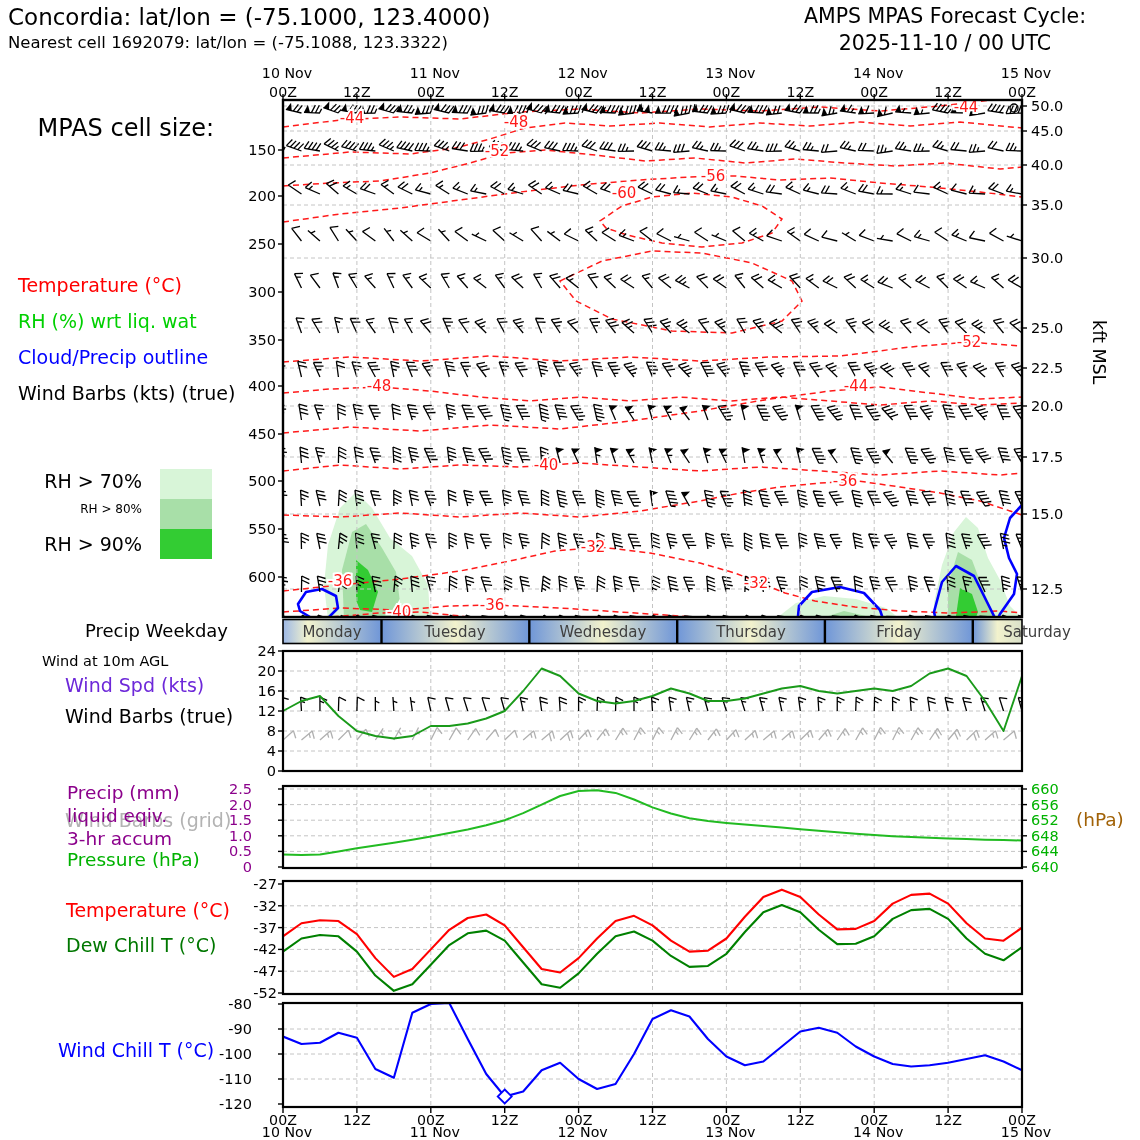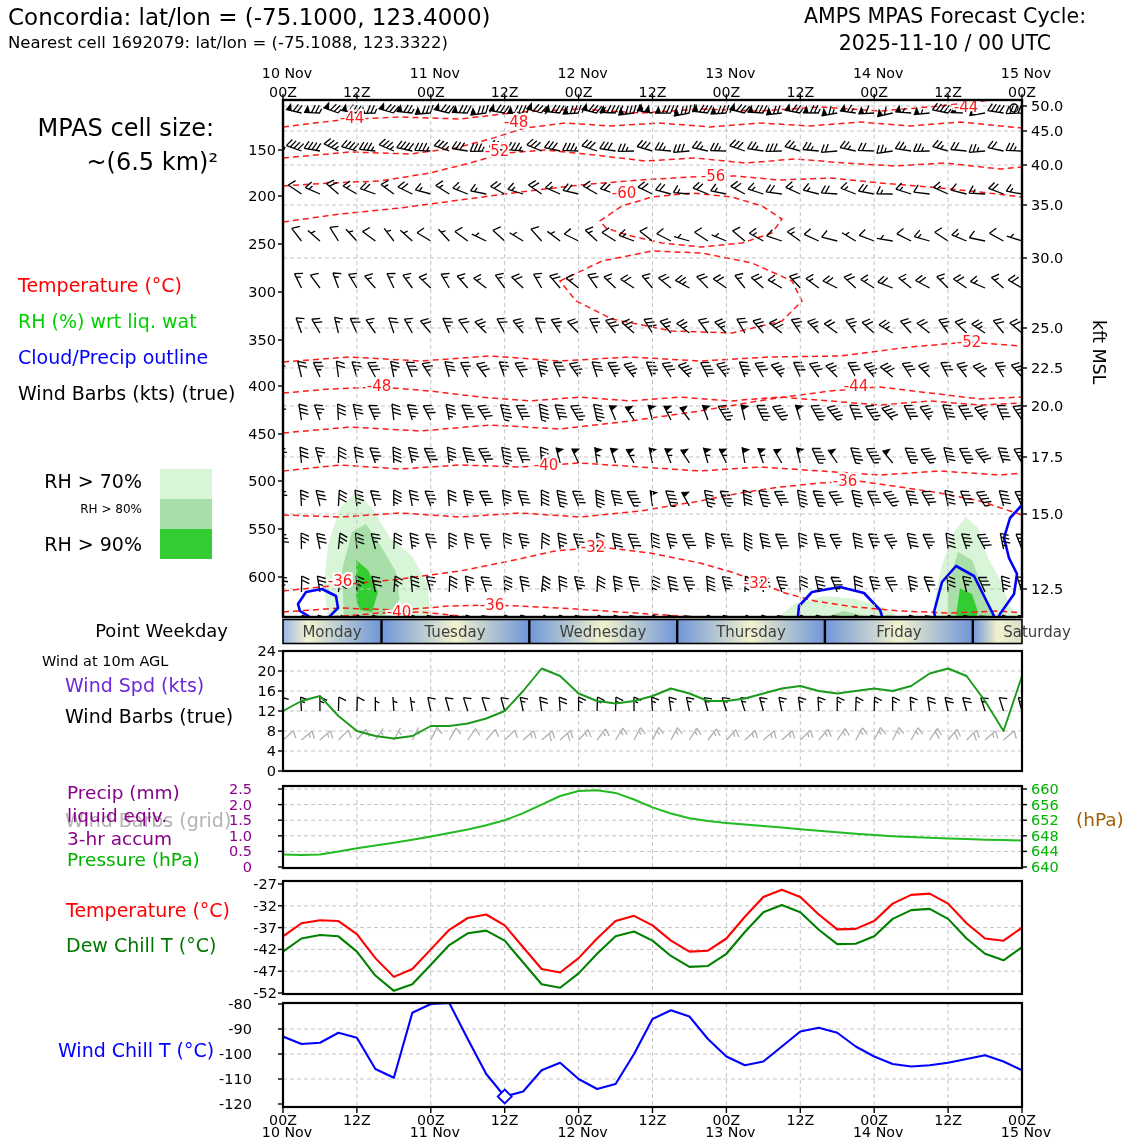--- a/index.html
+++ b/index.html
@@ -1067,32 +1067,31 @@
       <rect x="160" y="499" width="52" height="30" fill="#a8dfa8" stroke="none"></rect>
       <rect x="160" y="529" width="52" height="30" fill="#33cc33" stroke="none"></rect>
     </svg>
 
   <div class="lbl" style="left:8px;top:4px;font-size:23px;">Concordia: lat/lon = (-75.1000, 123.4000)</div>
   <div class="lbl" style="left:8px;top:33px;font-size:16.5px;">Nearest cell 1692079: lat/lon = (-75.1088, 123.3322)</div>
   <div class="lbl c" style="left:760px;top:4px;width:370px;font-size:20.5px;">AMPS MPAS Forecast Cycle:</div>
   <div class="lbl c" style="left:760px;top:31px;width:370px;font-size:20.5px;">2025-11-10 / 00 UTC</div>
 
   <div class="lbl r" style="left:16px;top:114px;width:198px;font-size:24px;">MPAS cell size:</div>
-  <div class="lbl r" style="left:20px;top:148px;width:198px;font-size:24px;">~(6.5 km)²</div>
 
   <div class="lbl" style="left:18px;top:274px;font-size:19px;color:#ff0000;">Temperature (°C)</div>
   <div class="lbl" style="left:18px;top:310px;font-size:19px;color:#00d000;">RH (%) wrt liq. wat</div>
   <div class="lbl" style="left:18px;top:346px;font-size:19px;color:#0000ff;">Cloud/Precip outline</div>
   <div class="lbl" style="left:18px;top:382px;font-size:19px;">Wind Barbs (kts) (true)</div>
 
   <div class="lbl r" style="left:20px;top:470px;width:122px;font-size:19px;">RH &gt; 70%</div>
   <div class="lbl r" style="left:20px;top:502px;width:122px;font-size:12px;">RH &gt; 80%</div>
   <div class="lbl r" style="left:20px;top:533px;width:122px;font-size:19px;">RH &gt; 90%</div>
 
-  <div class="lbl r" style="left:20px;top:620px;width:208px;font-size:18px;">Point Weekday</div>
+  <div class="lbl r" style="left:20px;top:620px;width:208px;font-size:18px;">Precip Weekday</div>
 
   <div class="lbl" style="left:42px;top:653px;font-size:14.5px;">Wind at 10m AGL</div>
   <div class="lbl" style="left:65px;top:674px;font-size:19px;color:#6d28d9;">Wind Spd (kts)</div>
   <div class="lbl" style="left:65px;top:705px;font-size:19px;">Wind Barbs (true)</div>
   <div class="lbl" style="left:65px;top:768px;font-size:19px;color:#b3b3b3;margin-top:41px;">Wind Barbs (grid)</div>
 
   <div class="lbl" style="left:67px;top:782px;font-size:18.5px;color:#8b008b;">Precip (mm)</div>
   <div class="lbl" style="left:67px;top:805px;font-size:18.5px;color:#8b008b;">liquid eqiv.</div>
   <div class="lbl" style="left:67px;top:828px;font-size:18.5px;color:#8b008b;">3-hr accum</div>
   <div class="lbl" style="left:67px;top:849px;font-size:18.5px;color:#00b200;">Pressure (hPa)</div>

